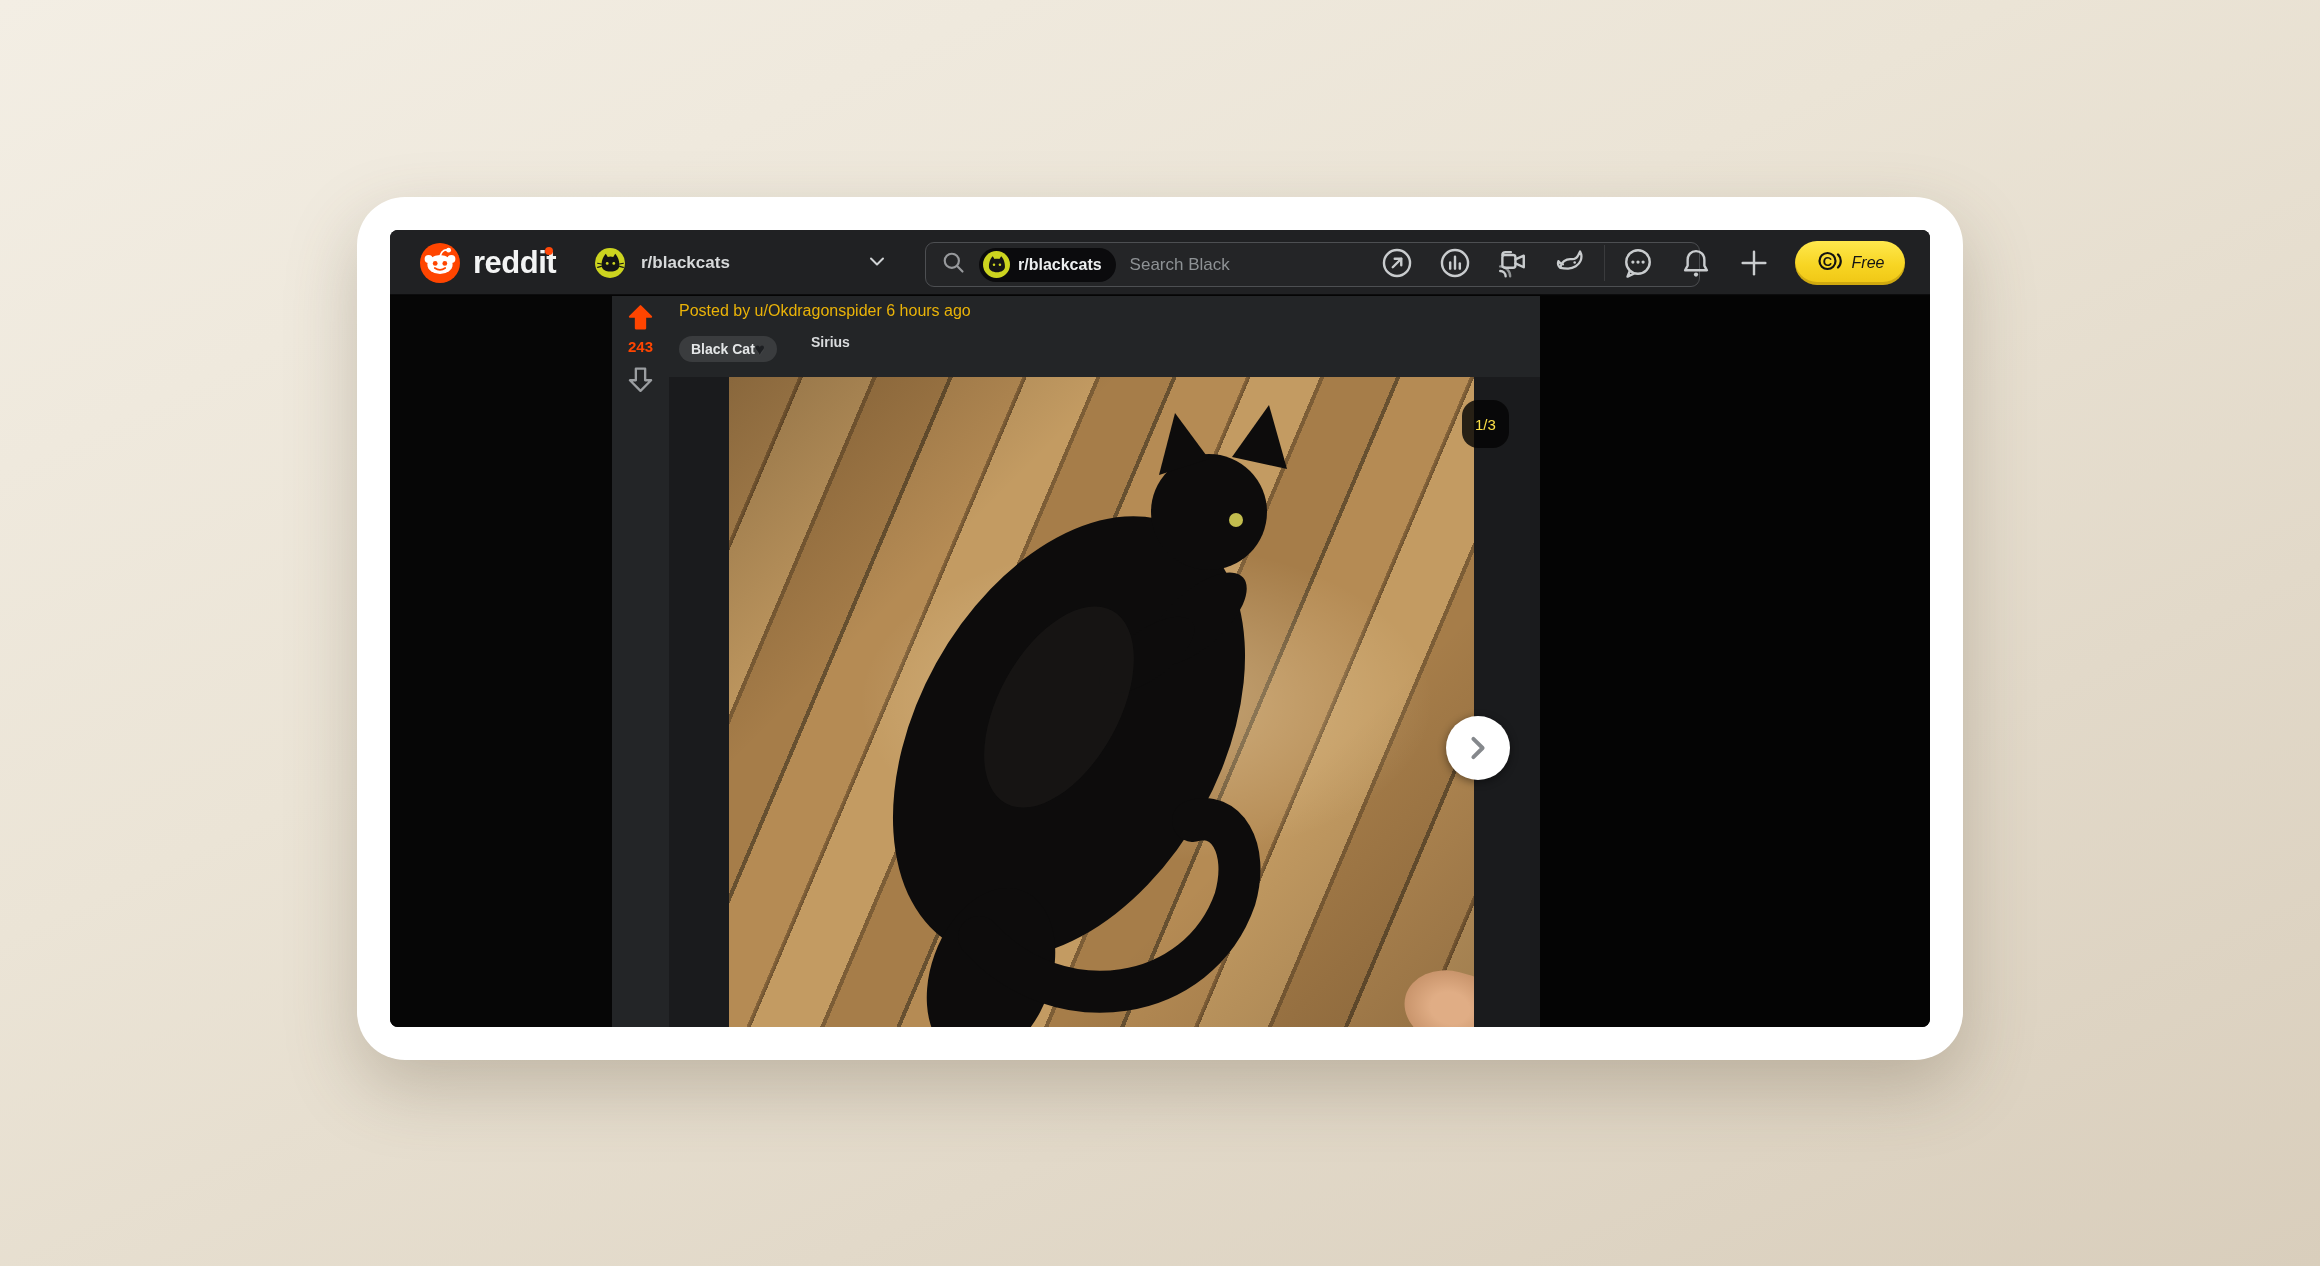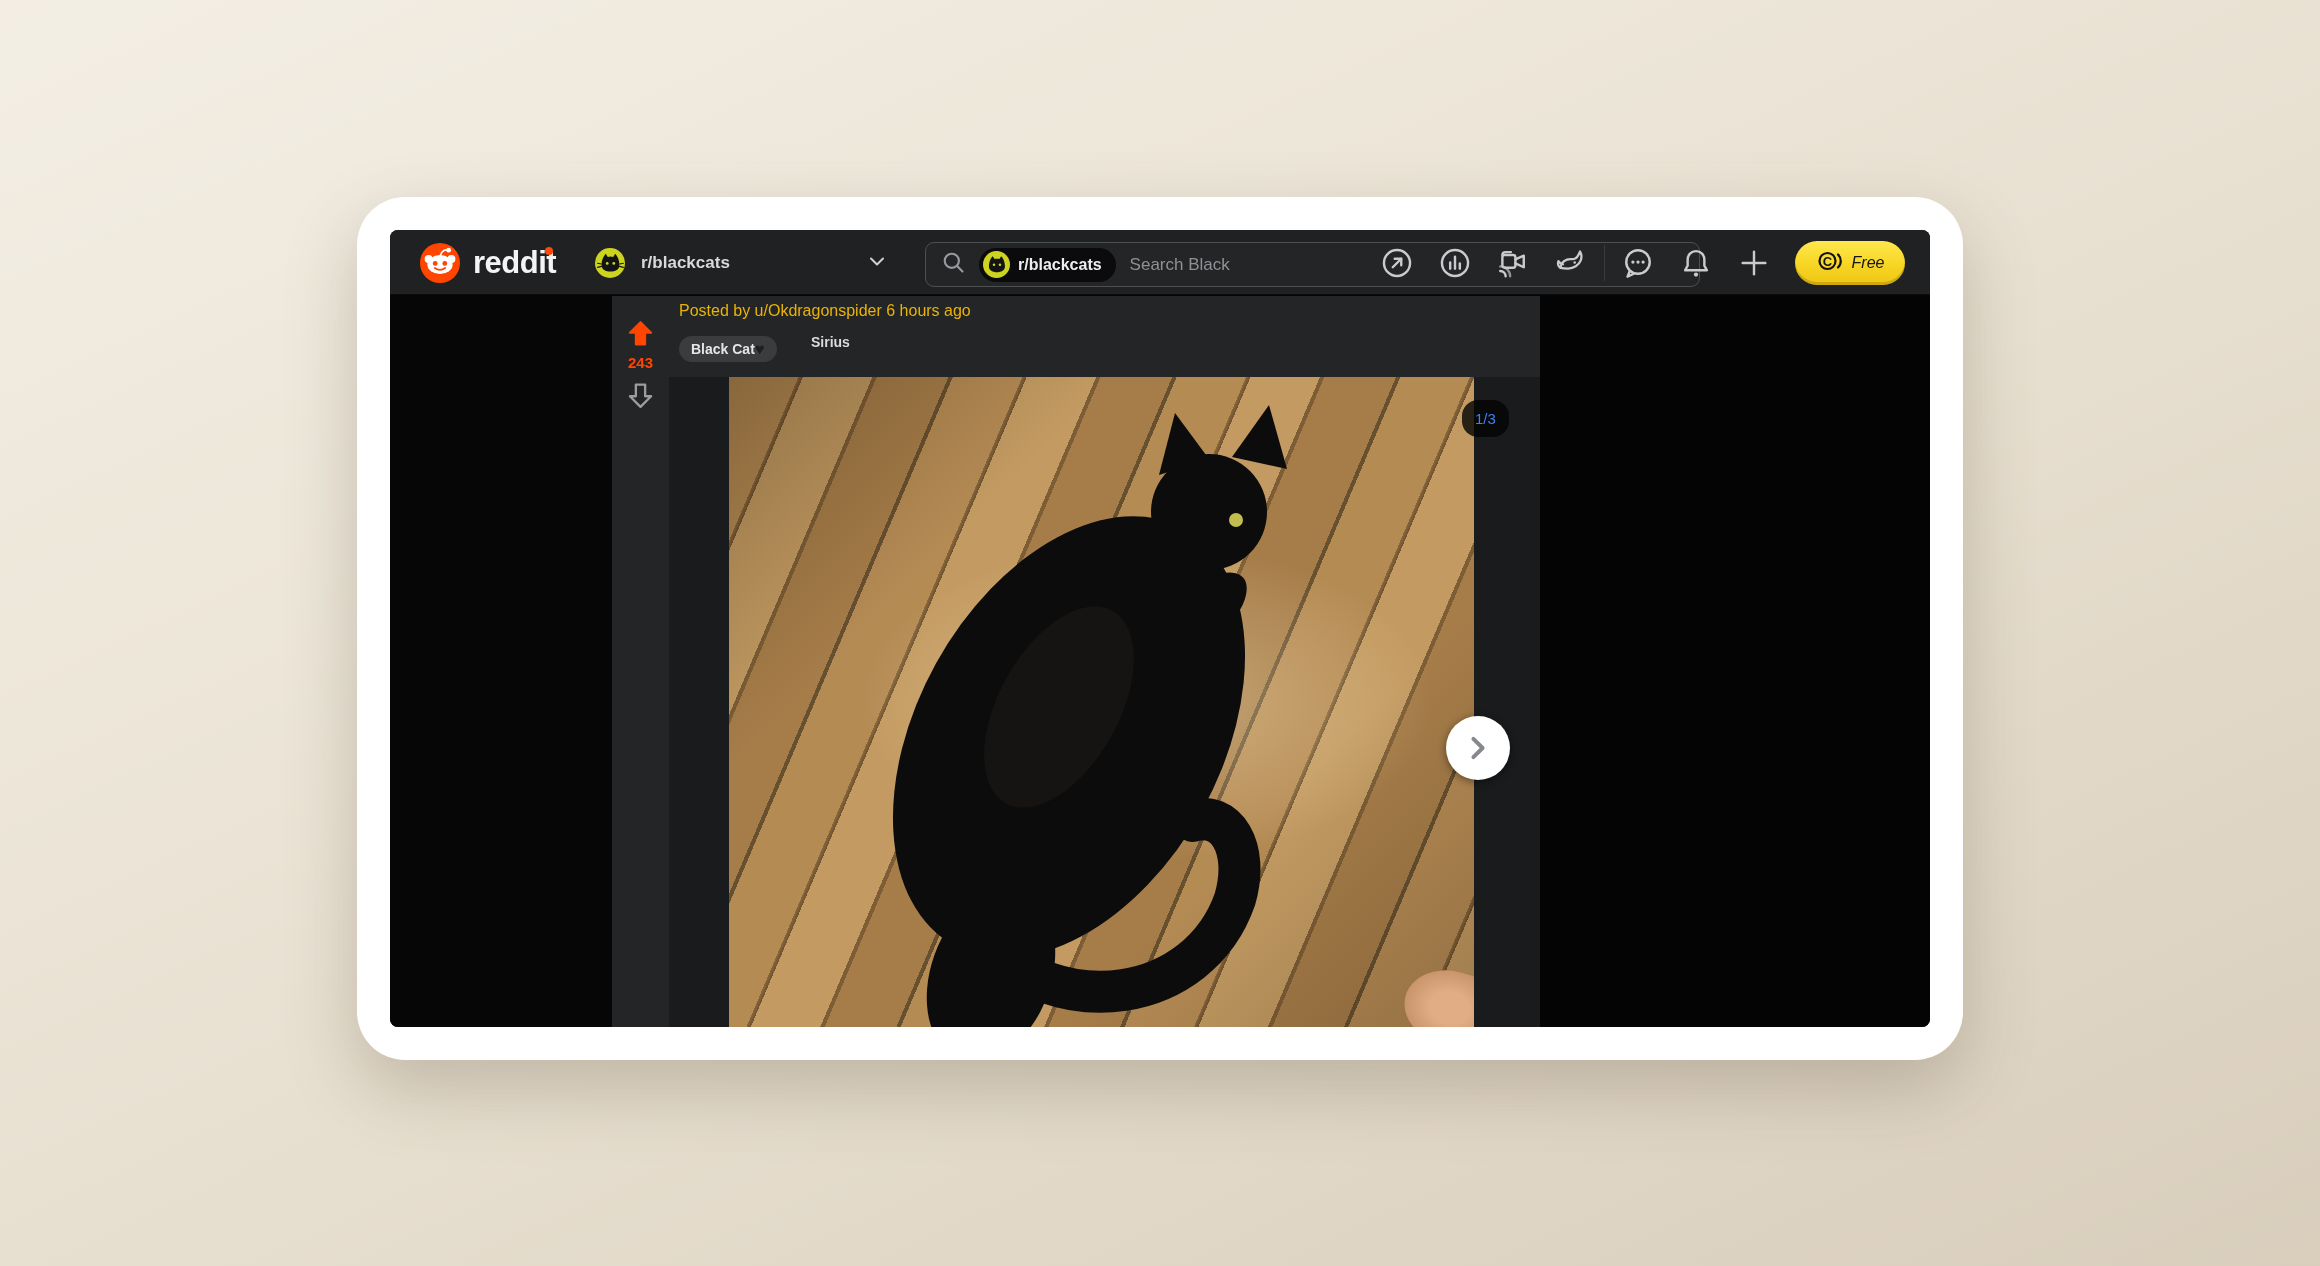--- a/index.html
+++ b/index.html
@@ -54,21 +54,21 @@
     margin-left:12px; width:110px; height:44px; border-radius:22px;
     background:linear-gradient(#ffe84d 0%,#f7d523 55%,#efc614 100%);
     display:flex; align-items:center; justify-content:center; gap:8px;
     box-shadow:inset 0 -3px 0 rgba(110,80,0,.25); cursor:pointer;
   }
   .free-label { font-size:16px; color:#151515; font-weight:500;font-style:italic; }
   
   .content { position:absolute; left:0; top:66px; width:1540px; height:731px; }
   .left-gutter { position:absolute; left:0; top:0; width:222px; height:100%; background:#060606; }
   .post-card { position:absolute; left:222px; top:0; width:928px; height:100%; background:#232527; }
-  .vote-col { position:absolute; left:0; top:16px; width:57px; height:100%; }
+  .vote-col { position:absolute; left:0; top:0; width:57px; height:100%; }
   .upvote { position:absolute; left:13px; top:6px; cursor:pointer; }
   .vote-count { position:absolute; left:0; top:42px; width:57px; text-align:center; font-size:15px; font-weight:bold; color:#ff4500; }
   .downvote { position:absolute; left:13px; top:68px; cursor:pointer; }
   .post-meta { position:absolute; left:67px; top:6px; font-size:16px; color:#eab308; }
   .flair-pill {
     position:absolute; left:67px; top:40px; height:26px; border-radius:13px;
     background:#3a3c3e; display:flex; align-items:center; padding:0 12px; cursor:pointer;
   }
   .flair-text { font-size:14px; font-weight:bold; color:#e4e6e7; }
   .flair-heart { font-size:17px; color:#1d1f22; line-height:1; text-shadow:0 1px 1px rgba(255,255,255,.08); }
@@ -84,22 +84,22 @@
         #c39b62 68px,#c39b62 132px,#7c5d36 132px,#7c5d36 136px,
         #a67d49 136px,#a67d49 202px,#675030 202px,#675030 206px);
   }
   .photo svg.cat { position:absolute; left:0; top:0; }
   .hand-blob {
     position:absolute; right:-22px; bottom:-18px; width:92px; height:74px;
     background:radial-gradient(#e0ad85 30%, #c48f66 80%); border-radius:50% 40% 10% 50%;
     transform:rotate(15deg);
   }
   .gallery-counter {
-    position:absolute; left:793px; top:23px; height:37px; border-radius:16px;
-    background:rgba(5,5,5,.82); color:#3b82f6; font-size:15px;
+    position:absolute; left:793px; top:23px; height:48px; border-radius:16px;
+    background:rgba(5,5,5,.82); color:#fde047; font-size:15px;
     display:flex; align-items:center; padding:0 13px;
   }
   .next-btn {
     position:absolute; left:777px; top:339px; width:64px; height:64px; border-radius:50%;
     background:#ffffff; box-shadow:0 2px 8px rgba(0,0,0,.45);
     display:flex; align-items:center; justify-content:center; cursor:pointer;
   }
   .right-gutter { position:absolute; left:1150px; top:0; width:390px; height:100%; background:#040404; }
 </style>
 </head>

